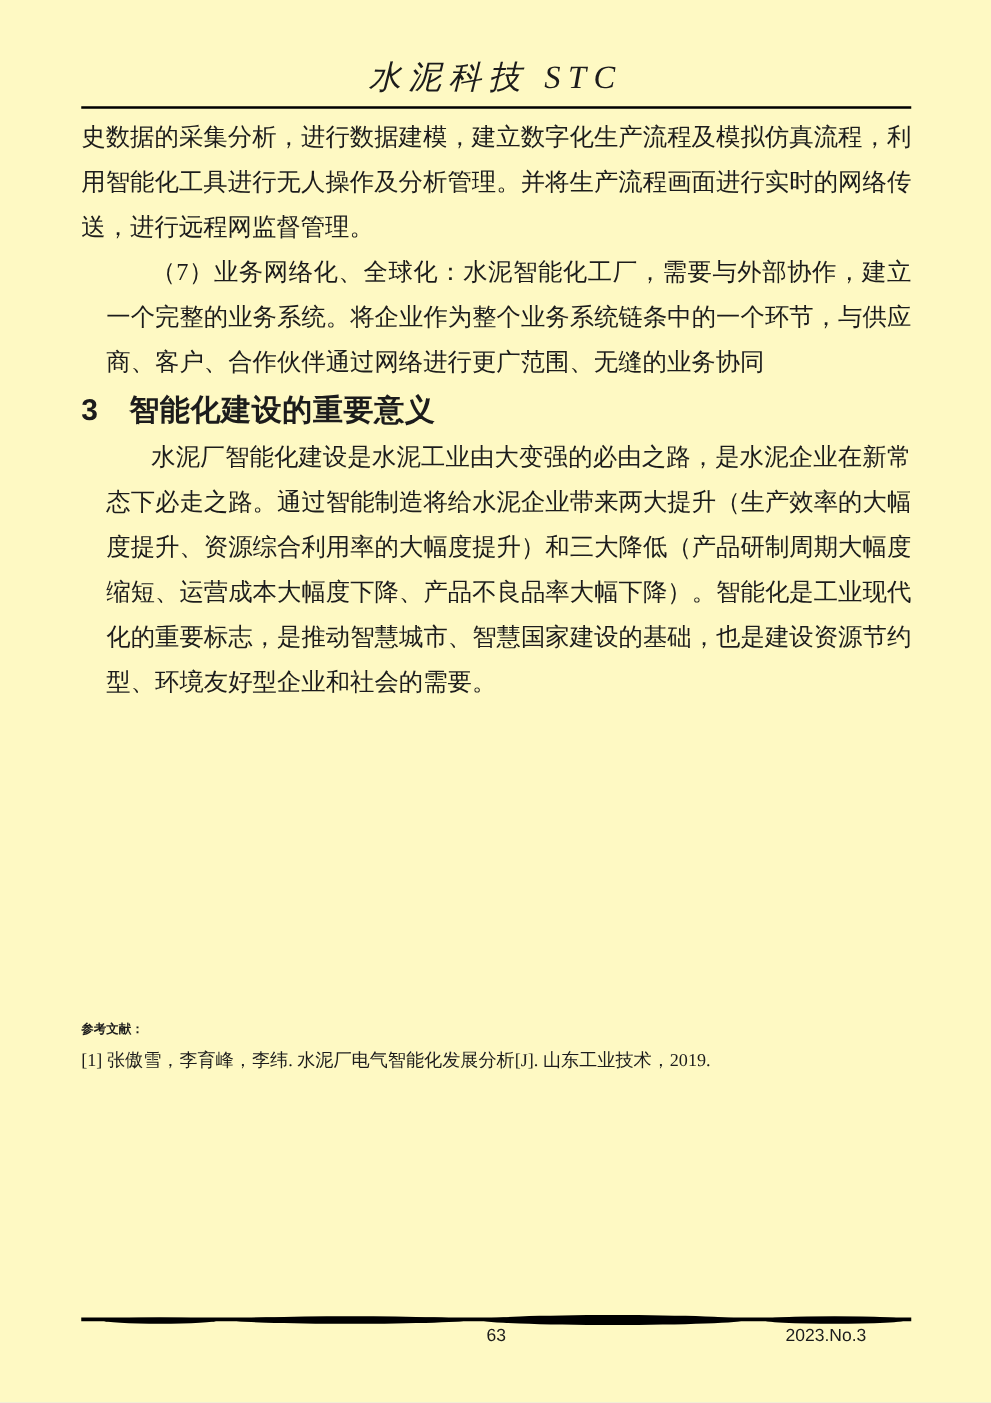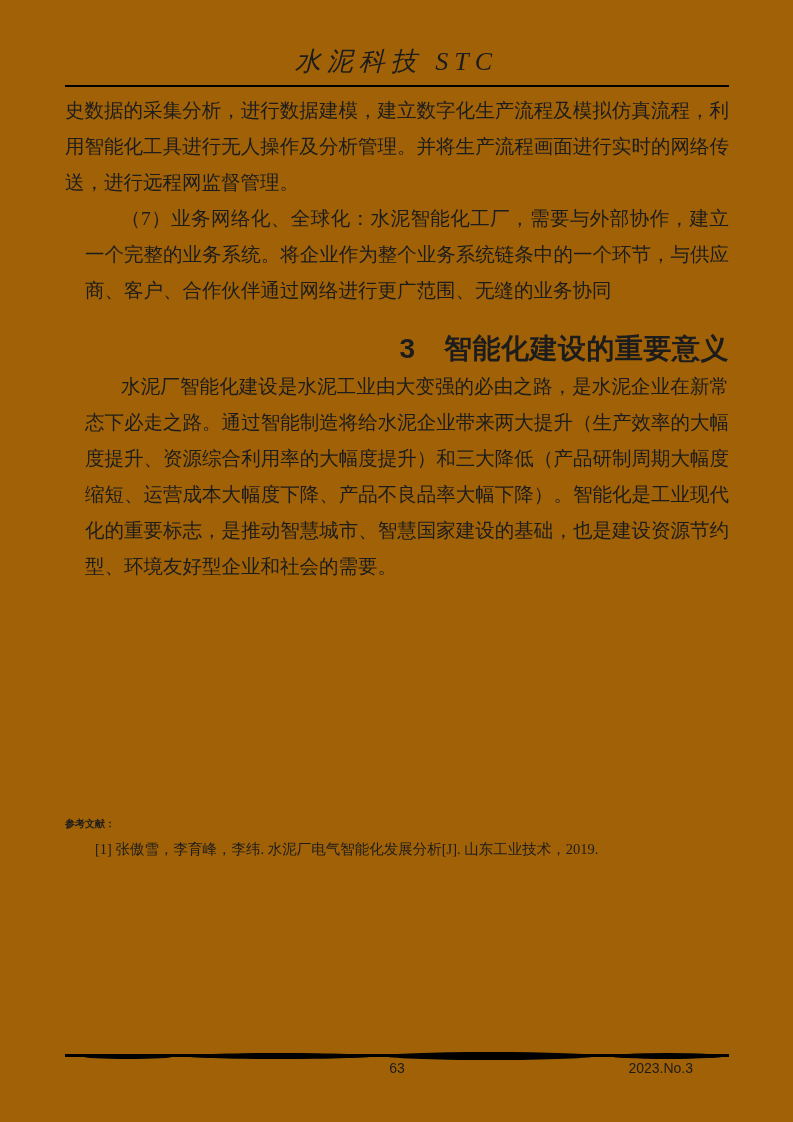--- a/index.html
+++ b/index.html
@@ -1,21 +1,21 @@
 <!DOCTYPE html>
 <html><head>
 <meta charset="utf-8">
 <style>
   * { margin:0; padding:0; box-sizing:border-box; }
   html,body { background:#e8e8e8; }
   #page {
     position:relative;
     width:793px; height:1122px;
     margin:0 auto;
-    background:#a16207;
+    background:#fef9c3;
     color:#1c1c1c;
     font-family:"Liberation Serif","DejaVu Serif",serif;
     overflow:hidden;
   }
   
   .header-title {
     position:absolute; top:44px; left:0; right:0;
     text-align:center;
     font-size:26px;
     font-style:italic;
@@ -32,42 +32,40 @@
     font-size:19.5px;
     line-height:36px;
     text-align:justify;
     text-justify:inter-ideograph;
   }
   .para { margin:0; }
   .para.indent { text-indent:1.85em;margin-left:20px; }
   .section-heading {
     font-family:"Liberation Sans","DejaVu Sans",sans-serif;
     font-weight:bold;
-    font-size:28px;
+    font-size:24px;
     line-height:40px;
-    text-align:right;
+    text-align:left;
     letter-spacing:0.5px;
-    margin-top:20px;
   }
   
   .references {
     position:absolute; top:810px; left:65px; width:664px;
   }
   .ref-heading {
     font-family:"Liberation Sans","DejaVu Sans",sans-serif;
     font-weight:bold;
     font-size:10px;
     line-height:27px;
   }
   .ref-item {
     font-size:14.5px;
     line-height:25px;
     text-align:justify;
     text-justify:inter-ideograph;
-    margin-left:30px;
   }
   
   .footer-bar {
     position:absolute; top:1052px; left:65px;
     width:664px; height:9px;
   }
   .bar-core { position:absolute; top:2px; left:0; width:100%; height:3px; background:#000; }
   .bar-blob { position:absolute; background:#000; border-radius:50%; }
   .blob-a { left:18px;  top:2px; width:90px;  height:5px; }
   .blob-b { left:120px; top:1px; width:190px; height:6px; }

